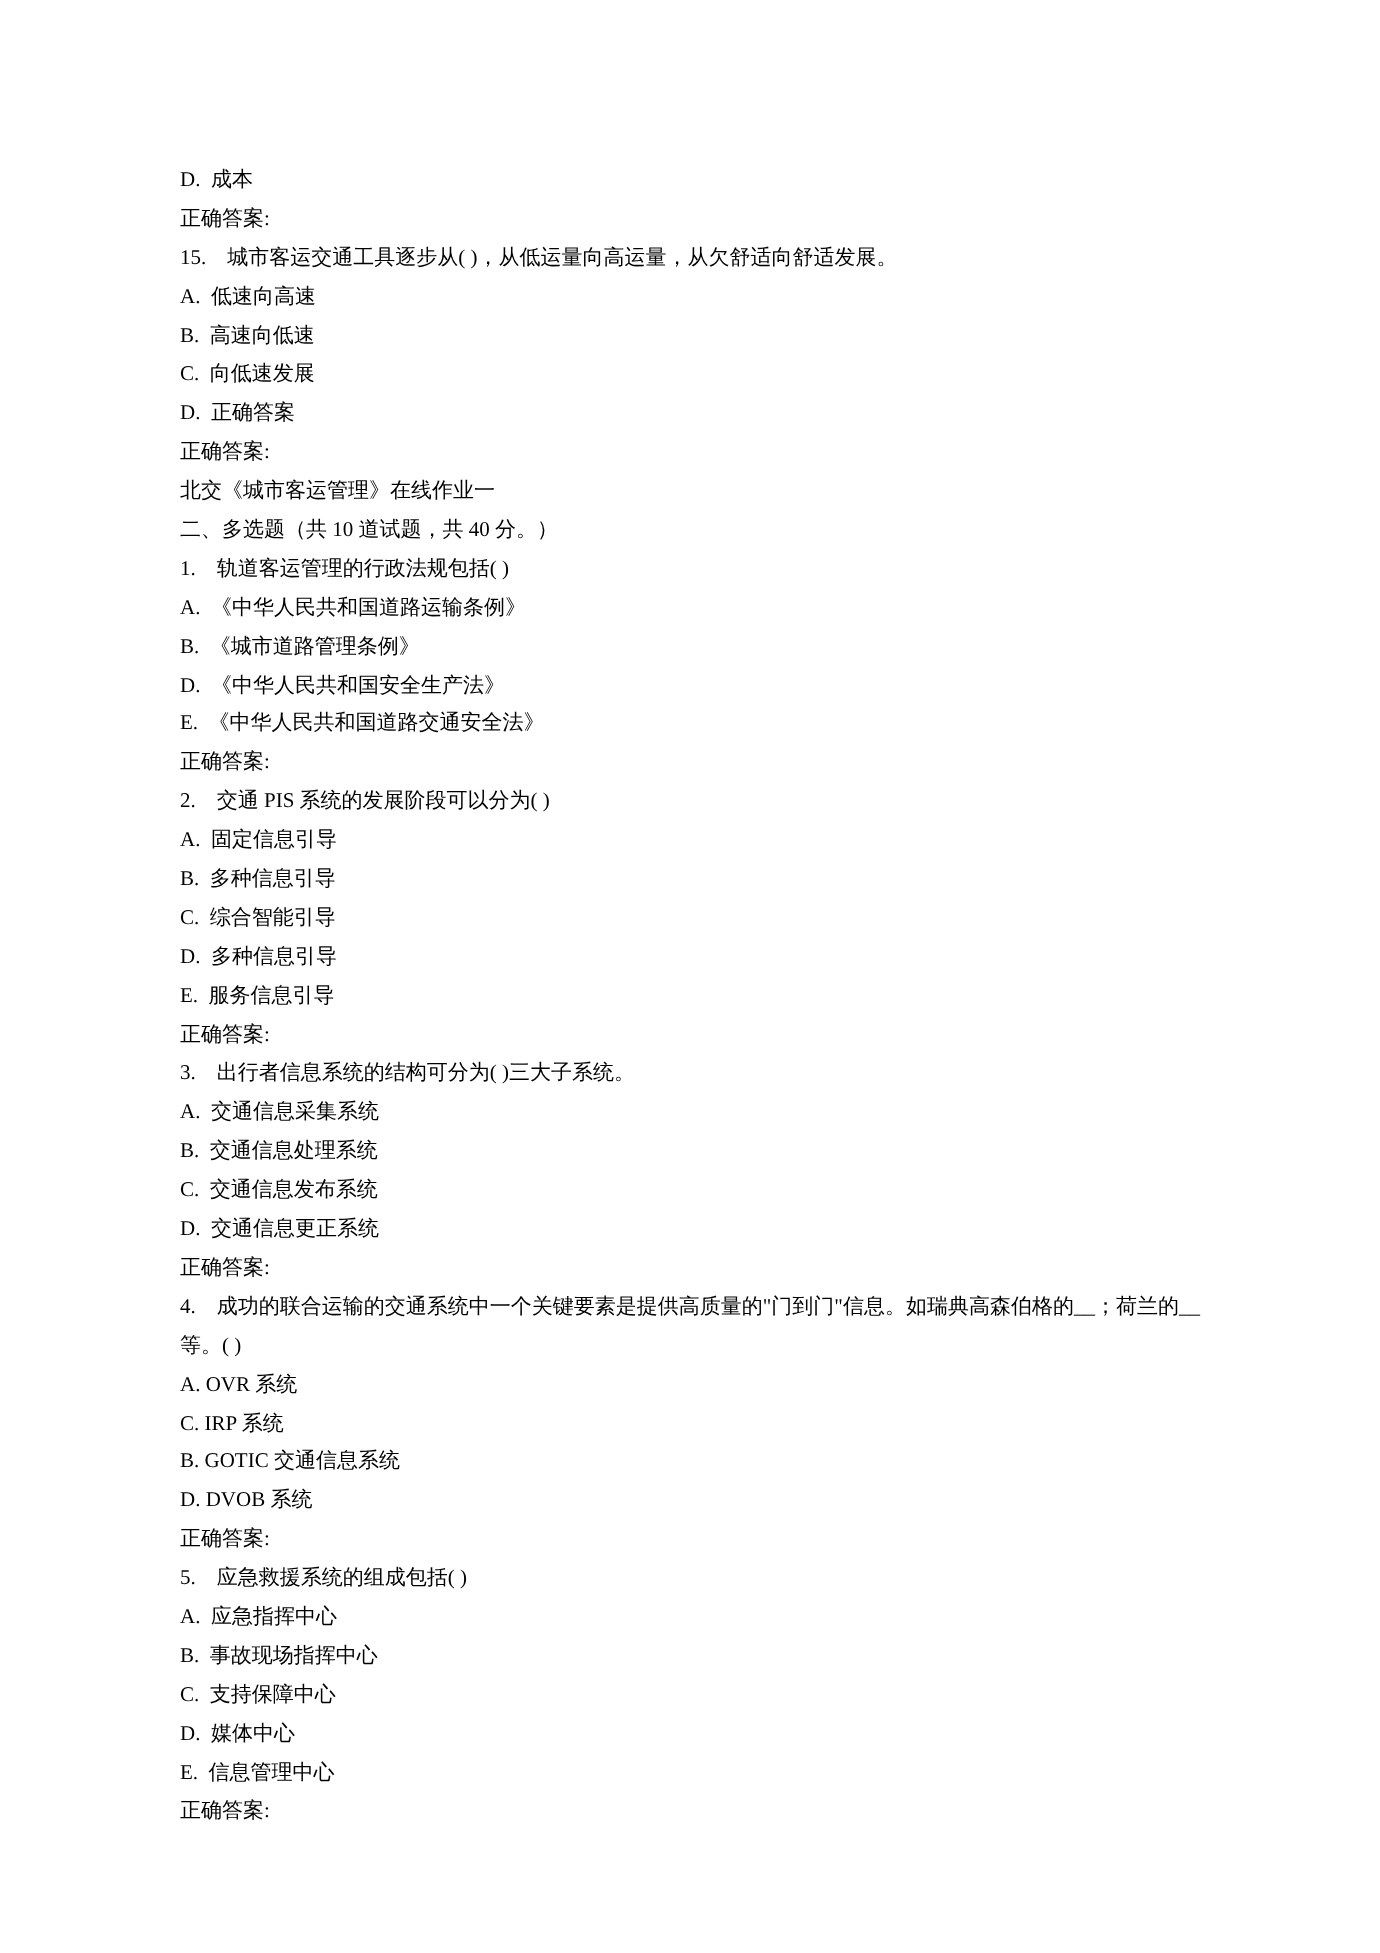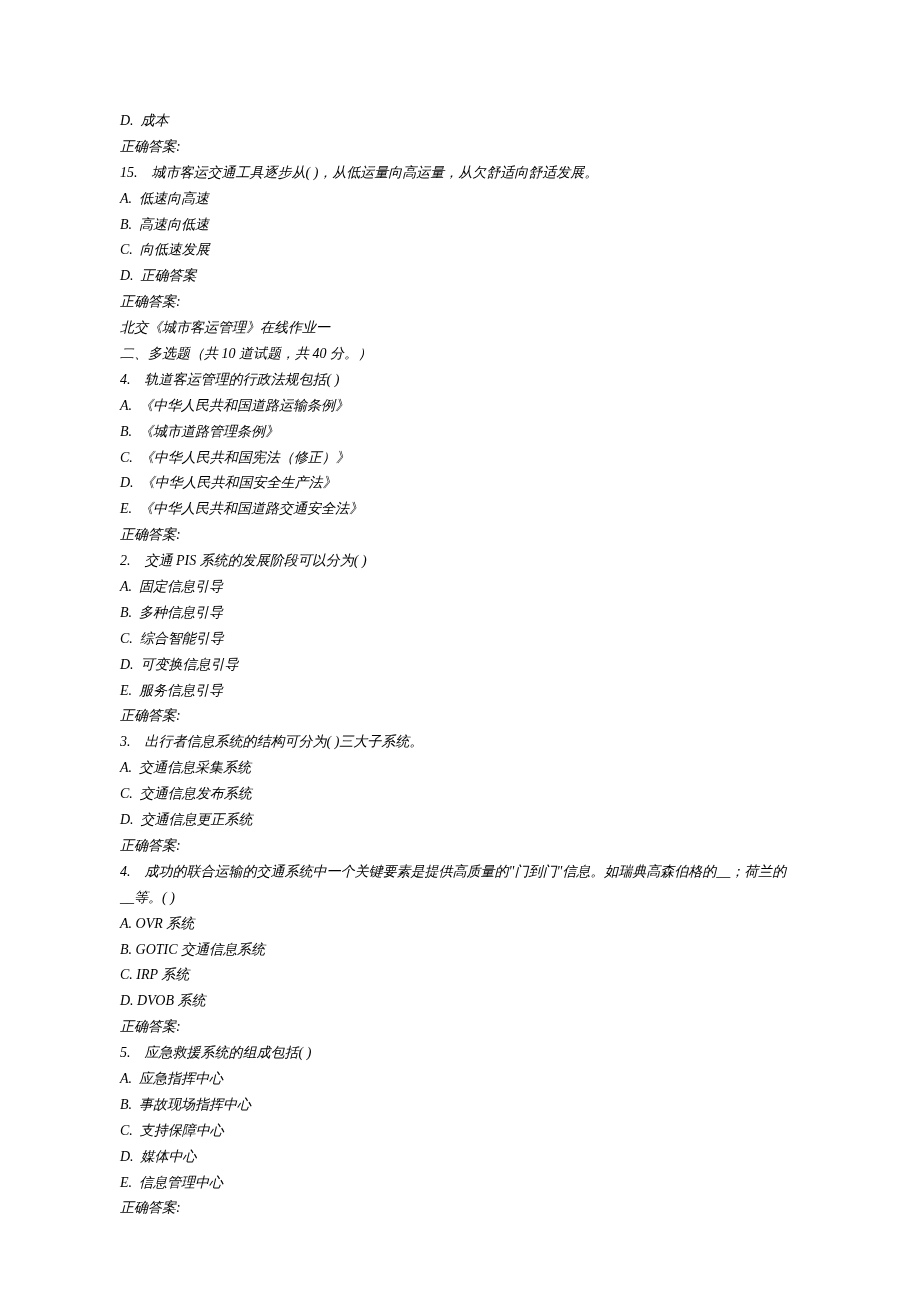--- a/index.html
+++ b/index.html
@@ -12,60 +12,59 @@
     line-height: 1.85;
   }
   .page {
     width: 920px;
     min-height: 1302px;
     padding: 108px 120px 60px 120px;
     box-sizing: border-box;
   }
   .line {
     white-space: pre-wrap;
-    font-style: italic;
   }
 </style>
 </head>
 <body>
 
 <div class="page">
   <div class="line">D.  成本</div>
   <div class="line">正确答案:</div>
   <div class="line">15.    城市客运交通工具逐步从( )，从低运量向高运量，从欠舒适向舒适发展。</div>
   <div class="line">A.  低速向高速</div>
   <div class="line">B.  高速向低速</div>
   <div class="line">C.  向低速发展</div>
   <div class="line">D.  正确答案</div>
   <div class="line">正确答案:</div>
   <div class="line">北交《城市客运管理》在线作业一</div>
   <div class="line">二、多选题（共 10 道试题，共 40 分。）</div>
-  <div class="line">4.    轨道客运管理的行政法规包括( )</div>
+  <div class="line">1.    轨道客运管理的行政法规包括( )</div>
   <div class="line">A.  《中华人民共和国道路运输条例》</div>
   <div class="line">B.  《城市道路管理条例》</div>
-  <div class="line">C.  《中华人民共和国宪法（修正）》</div>
   <div class="line">D.  《中华人民共和国安全生产法》</div>
   <div class="line">E.  《中华人民共和国道路交通安全法》</div>
   <div class="line">正确答案:</div>
   <div class="line">2.    交通 PIS 系统的发展阶段可以分为( )</div>
   <div class="line">A.  固定信息引导</div>
   <div class="line">B.  多种信息引导</div>
   <div class="line">C.  综合智能引导</div>
-  <div class="line">D.  可变换信息引导</div>
+  <div class="line">D.  多种信息引导</div>
   <div class="line">E.  服务信息引导</div>
   <div class="line">正确答案:</div>
   <div class="line">3.    出行者信息系统的结构可分为( )三大子系统。</div>
   <div class="line">A.  交通信息采集系统</div>
+  <div class="line">B.  交通信息处理系统</div>
   <div class="line">C.  交通信息发布系统</div>
   <div class="line">D.  交通信息更正系统</div>
   <div class="line">正确答案:</div>
   <div class="line">4.    成功的联合运输的交通系统中一个关键要素是提供高质量的"门到门"信息。如瑞典高森伯格的__；荷兰的__等。( )</div>
   <div class="line">A. OVR 系统</div>
+  <div class="line">C. IRP 系统</div>
   <div class="line">B. GOTIC 交通信息系统</div>
-  <div class="line">C. IRP 系统</div>
   <div class="line">D. DVOB 系统</div>
   <div class="line">正确答案:</div>
   <div class="line">5.    应急救援系统的组成包括( )</div>
   <div class="line">A.  应急指挥中心</div>
   <div class="line">B.  事故现场指挥中心</div>
   <div class="line">C.  支持保障中心</div>
   <div class="line">D.  媒体中心</div>
   <div class="line">E.  信息管理中心</div>
   <div class="line">正确答案:</div>
 </div>

